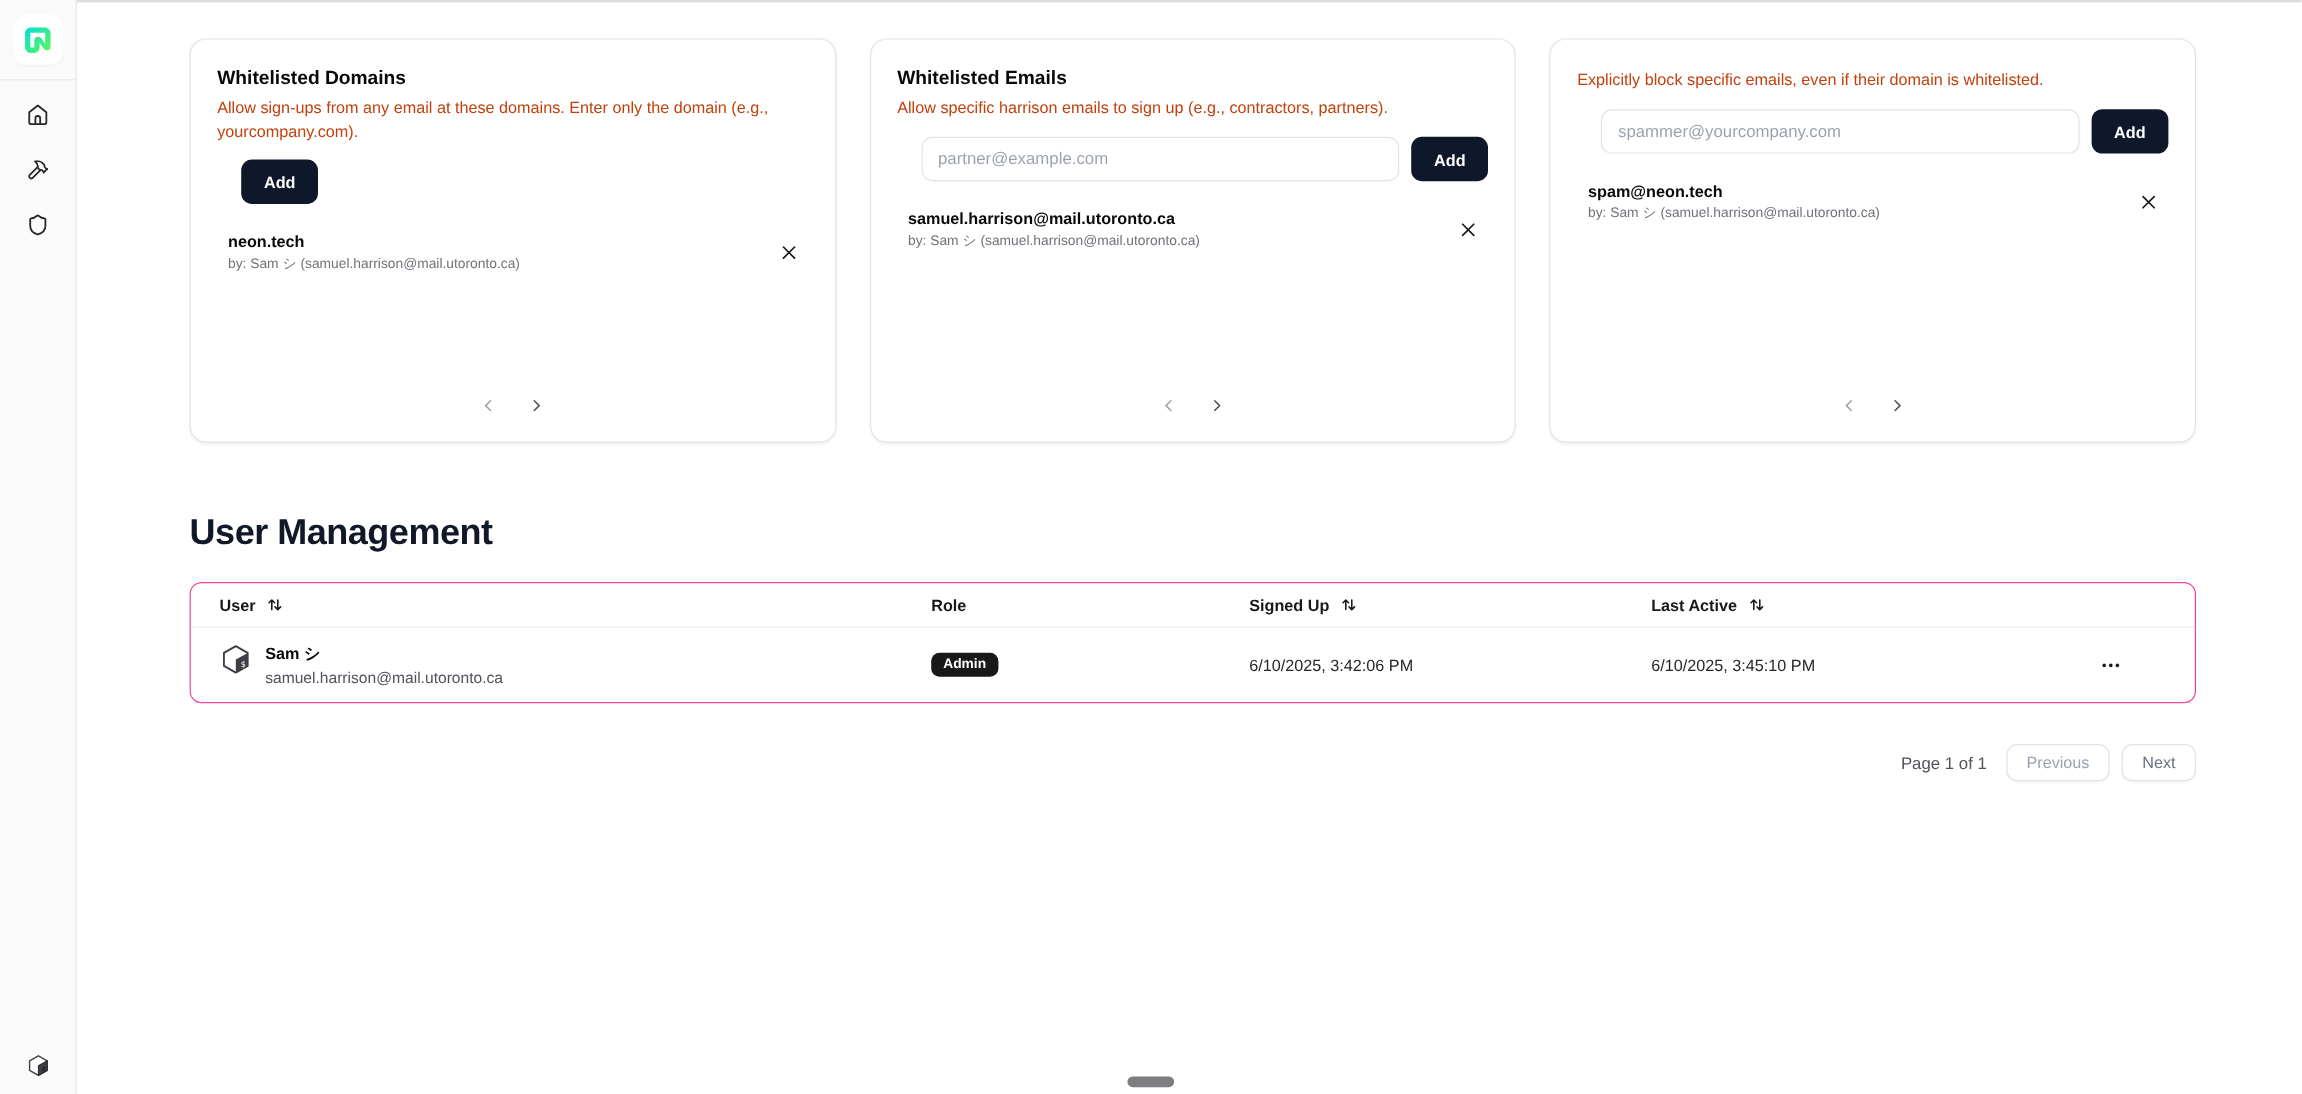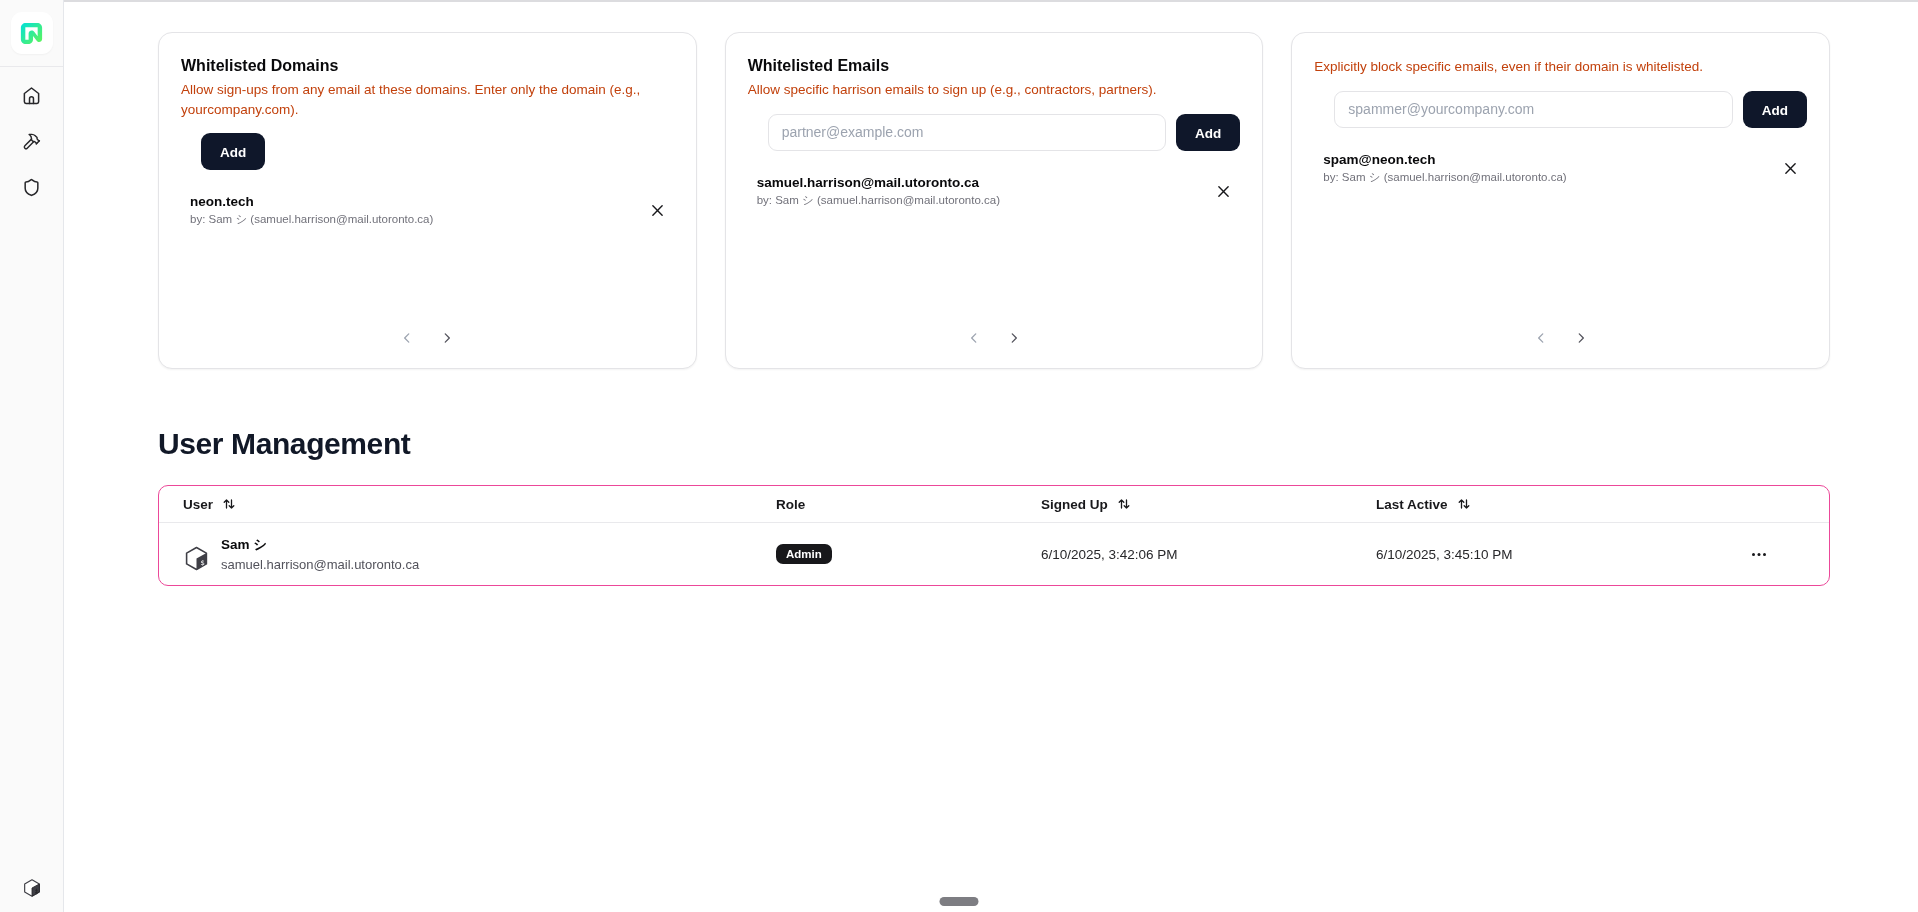--- a/index.html
+++ b/index.html
@@ -70,21 +70,21 @@
   
   .table-card { border:1px solid #ec4899; border-radius:10px; background:#fff; overflow:hidden; }
   .trow { display:grid; grid-template-columns:593px 265px 335px 312px 1fr; align-items:center; }
   .thead { height:37px; border-bottom:1px solid #e9e9ec; }
   .th {
     display:flex; align-items:center; gap:9px; padding-left:24px;
     font-size:13.5px; font-weight:600; color:#18181b;
   }
   .tbody-row { height:62px; }
   .td { padding-left:24px; font-size:13.5px; color:#27272a; }
-  .user-cell { display:flex; align-items:flex-end; gap:11px; }
+  .user-cell { display:flex; align-items:flex-start; gap:11px; }
   .user-name { font-size:13.5px; font-weight:700; color:#09090b; }
   .user-email { font-size:13px; color:#52525b; margin-top:3px; }
   .role-badge {
     display:inline-block; background:#18181b; color:#fff; font-size:11.5px; font-weight:600;
     padding:4px 10px; border-radius:7px;
   }
   .actions-cell { display:flex; justify-content:center; }
   .ellipsis-btn { background:none; border:none; cursor:pointer; padding:6px 10px; display:flex; }
 
   
@@ -319,16 +319,21 @@
           <svg width="16" height="5" viewBox="0 0 16 5" fill="#18181b">
             <circle cx="2.5" cy="2.5" r="1.5"></circle>
               <circle cx="8" cy="2.5" r="1.5"></circle>
               <circle cx="13.5" cy="2.5" r="1.5"></circle>
           </svg>
         </button>
       </div>
     </div>
   </div>
 
+  <div class="pagination">
+    <span class="page-info">Page 1 of 1</span>
+    <button class="page-btn prev">Previous</button>
+    <button class="page-btn next">Next</button>
+  </div>
 
 </main>
 
 <div class="os-handle"></div>
 
 </body></html>

